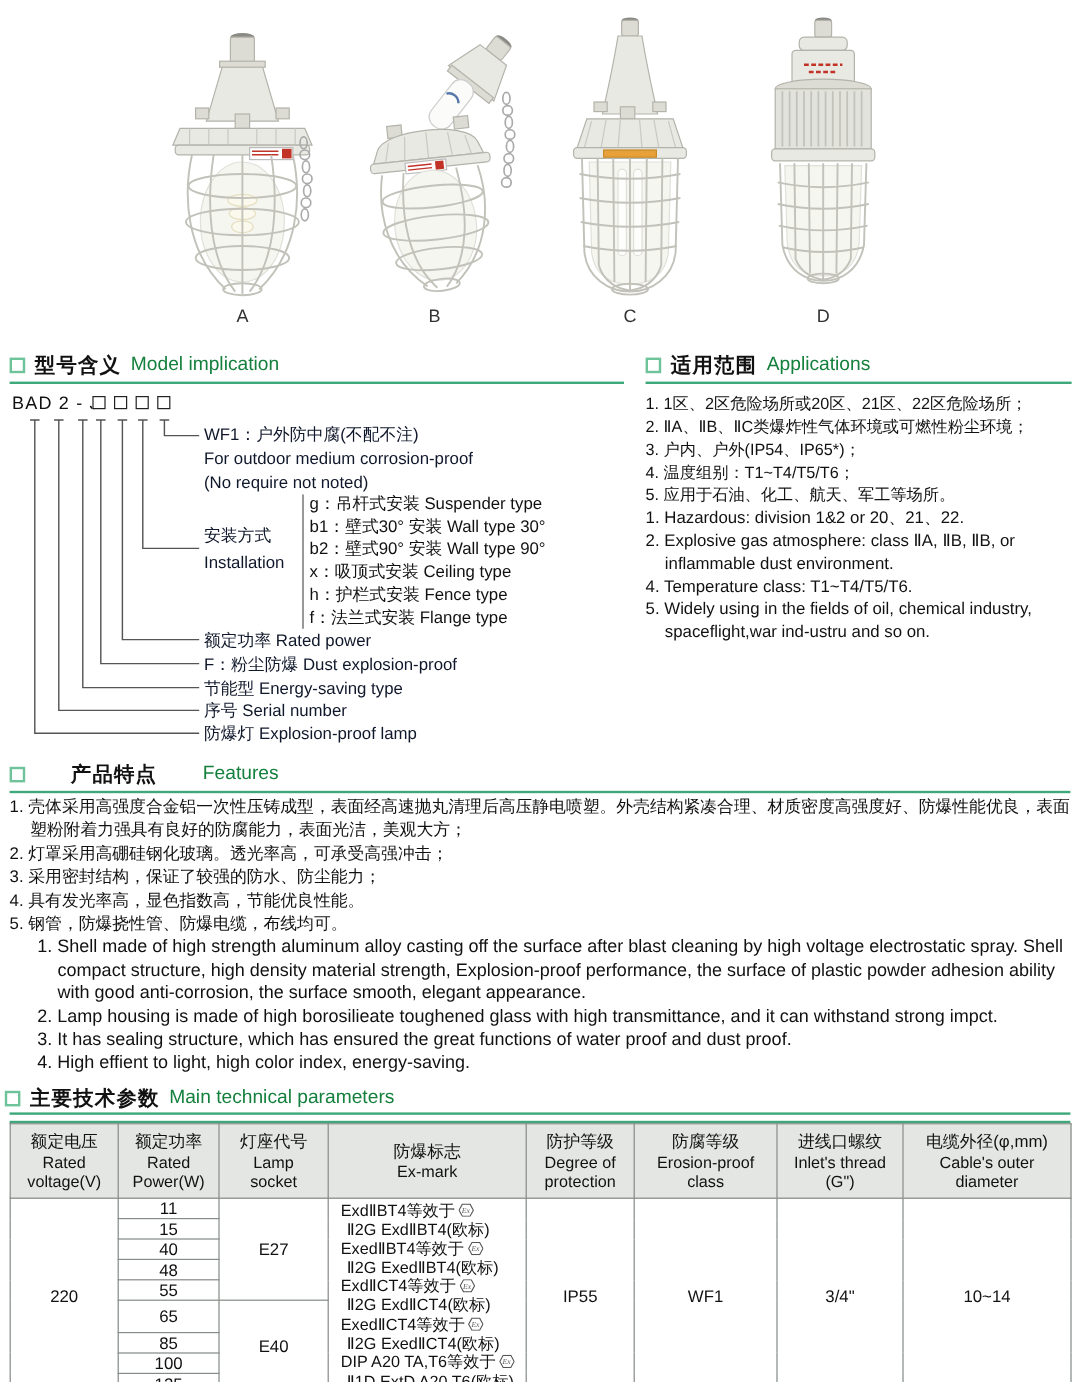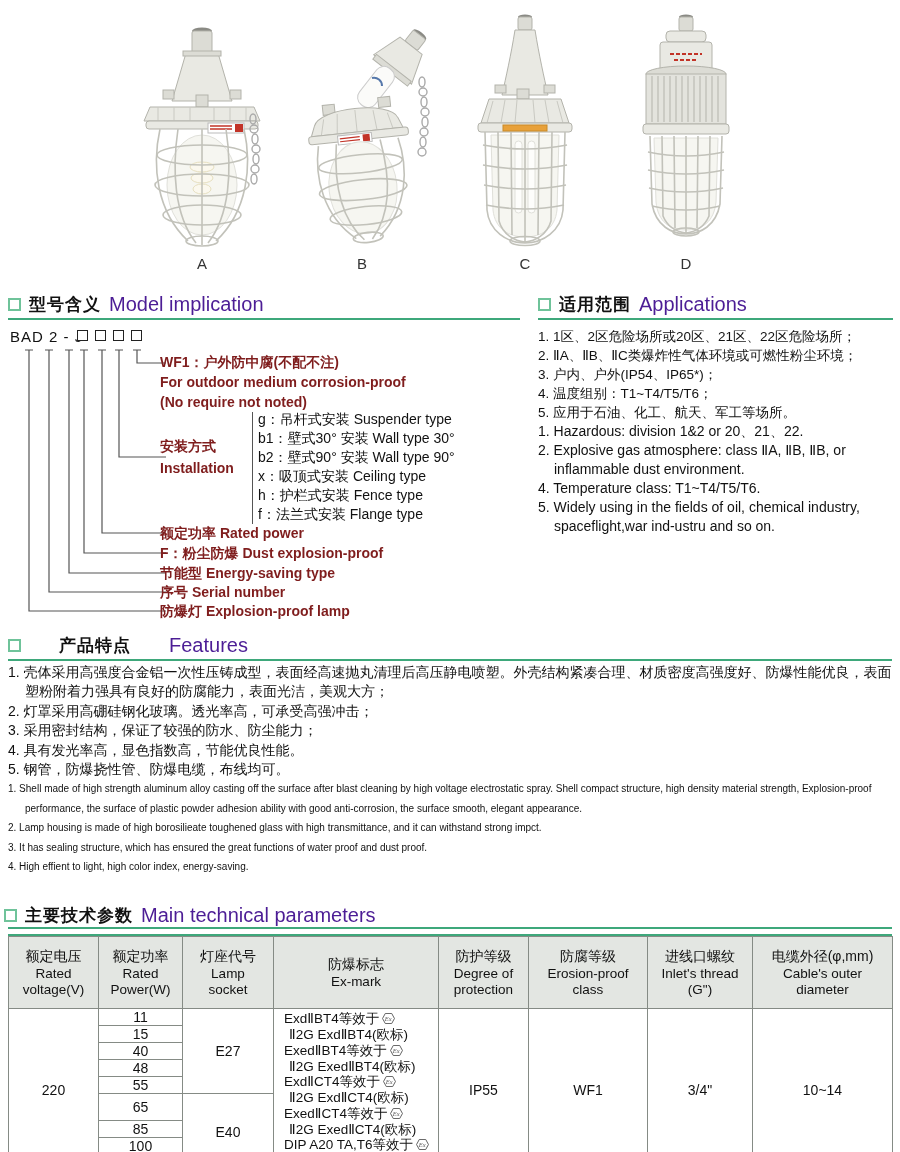--- a/index.html
+++ b/index.html
@@ -9,47 +9,47 @@
 
   
   .product { position:absolute; width:160px; height:262px; top:10px; }
   .product svg { position:absolute; bottom:22px; left:0; }
   .product figcaption { position:absolute; bottom:0; width:100%; text-align:center; font-size:15px; color:#333; }
 
   
   .sec-head { position:absolute; display:flex; align-items:center; gap:8px; height:24px; }
   .bullet { width:13px; height:13px; border:2px solid #6fc39a; background:#fff; display:inline-block; }
   .t-cn { font-size:17px; font-weight:bold; color:#111; letter-spacing:1px; }
-  .t-en { font-size:20px; color:#4c1d95; }
+  .t-en { font-size:16px; color:#15803d; }
   .underline { position:absolute; height:2px; background:#3ea87b; }
 
   
   .model-diagram { position:absolute; left:8px; top:326px; width:524px; height:300px; font-size:14px; }
   .code-prefix { position:absolute; left:2px; top:2px; font-size:15px; letter-spacing:1px; color:#111; }
   .code-box { position:absolute; top:4px; width:11px; height:11px; border:1.5px solid #222; background:#fff; }
   .tree { position:absolute; left:0; top:0; }
-  .m-label { position:absolute; left:152px; white-space:nowrap; color:#7f1d1d;font-weight:bold; }
+  .m-label { position:absolute; left:162px; white-space:nowrap; color:#0f172a; }
   .opt-list { position:absolute; left:250px; top:84px; line-height:19px; white-space:nowrap; color:#111; }
   .opt-sep { position:absolute; left:244px; top:86px; width:1px; height:112px; background:#555; }
 
   
   .apps-list { position:absolute; left:538px; top:327px; width:360px; line-height:19px; color:#111; }
   .apps-list .cn { font-size:13.5px; white-space:nowrap; }
   .apps-list .en { font-size:14px; padding-left:16px; text-indent:-16px; }
 
   
   .feat-list { position:absolute; left:8px; top:663px; width:886px; line-height:19.4px; color:#111; }
   .feat-list .cn { font-size:14px; padding-left:17px; text-indent:-17px; }
-  .feat-list .en { font-size:10px; padding-left:17px; text-indent:-17px; }
+  .feat-list .en { font-size:15px; padding-left:17px; text-indent:-17px;margin-left:23px; }
 
   
   .table-wrap { position:absolute; left:8px; top:934px; width:884px; border-top:2px solid #3ea87b; border-bottom:2px solid #3ea87b; }
   table { width:884px; border-collapse:collapse; table-layout:fixed; }
   th, td { border:1px solid #858b85; }
-  th { background:#e3e6e2; font-weight:normal; height:72px; padding:2px; vertical-align:middle; }
+  th { background:#e3e6e2; font-weight:normal; height:62px; padding:2px; vertical-align:middle; }
   .th-cn { font-size:14px; color:#111; }
   .th-en { font-size:13.5px; color:#111; white-space:pre-line; line-height:15.5px; }
   td { text-align:center; font-size:14px; color:#111; height:17px; padding:0; }
   td.exmark-cell { text-align:left; vertical-align:middle; padding:2px 2px 2px 10px; }
   .ex-line { line-height:15.3px; font-size:13.5px; white-space:nowrap; }
   .ex-line.indent { padding-left:5px; }
   .exhex { display:inline-block; margin-left:3px; vertical-align:-1px; }
   .exhex svg polygon { fill:none; stroke:#555; stroke-width:1; }
   .exhex svg text { font-size:7px; font-style:italic; fill:#555; font-family:"Liberation Serif",serif; }
 

